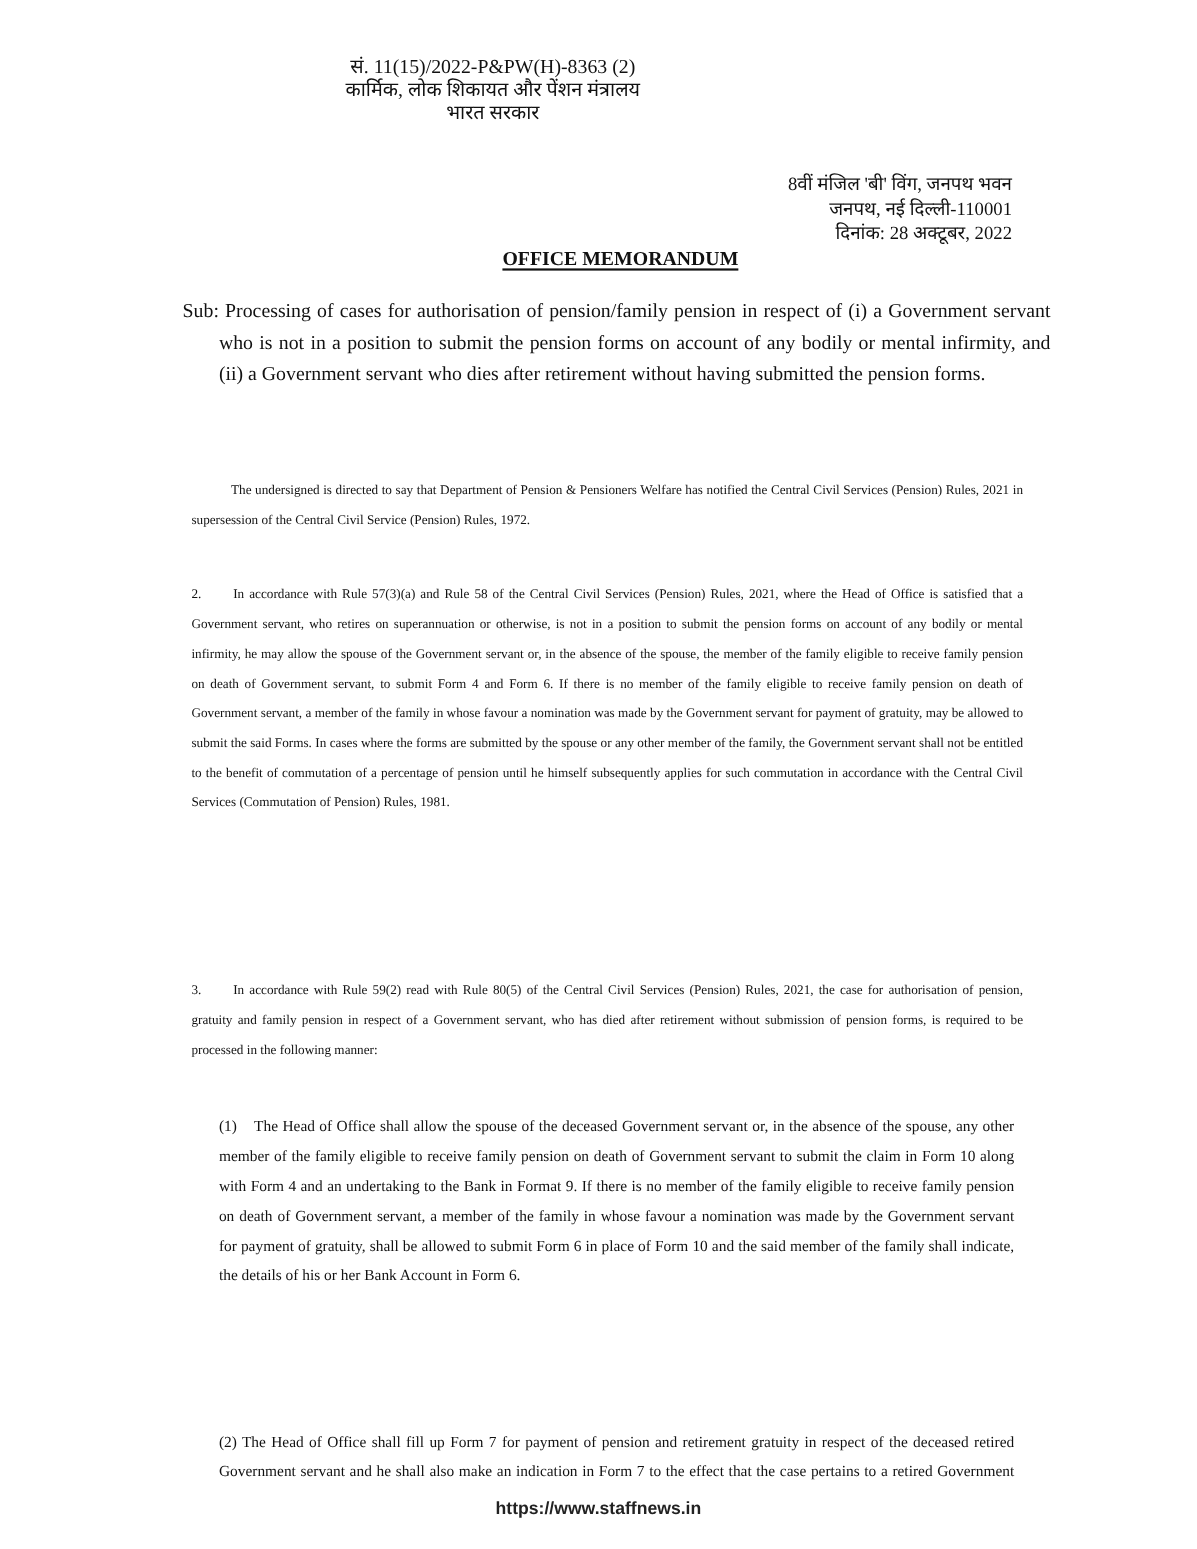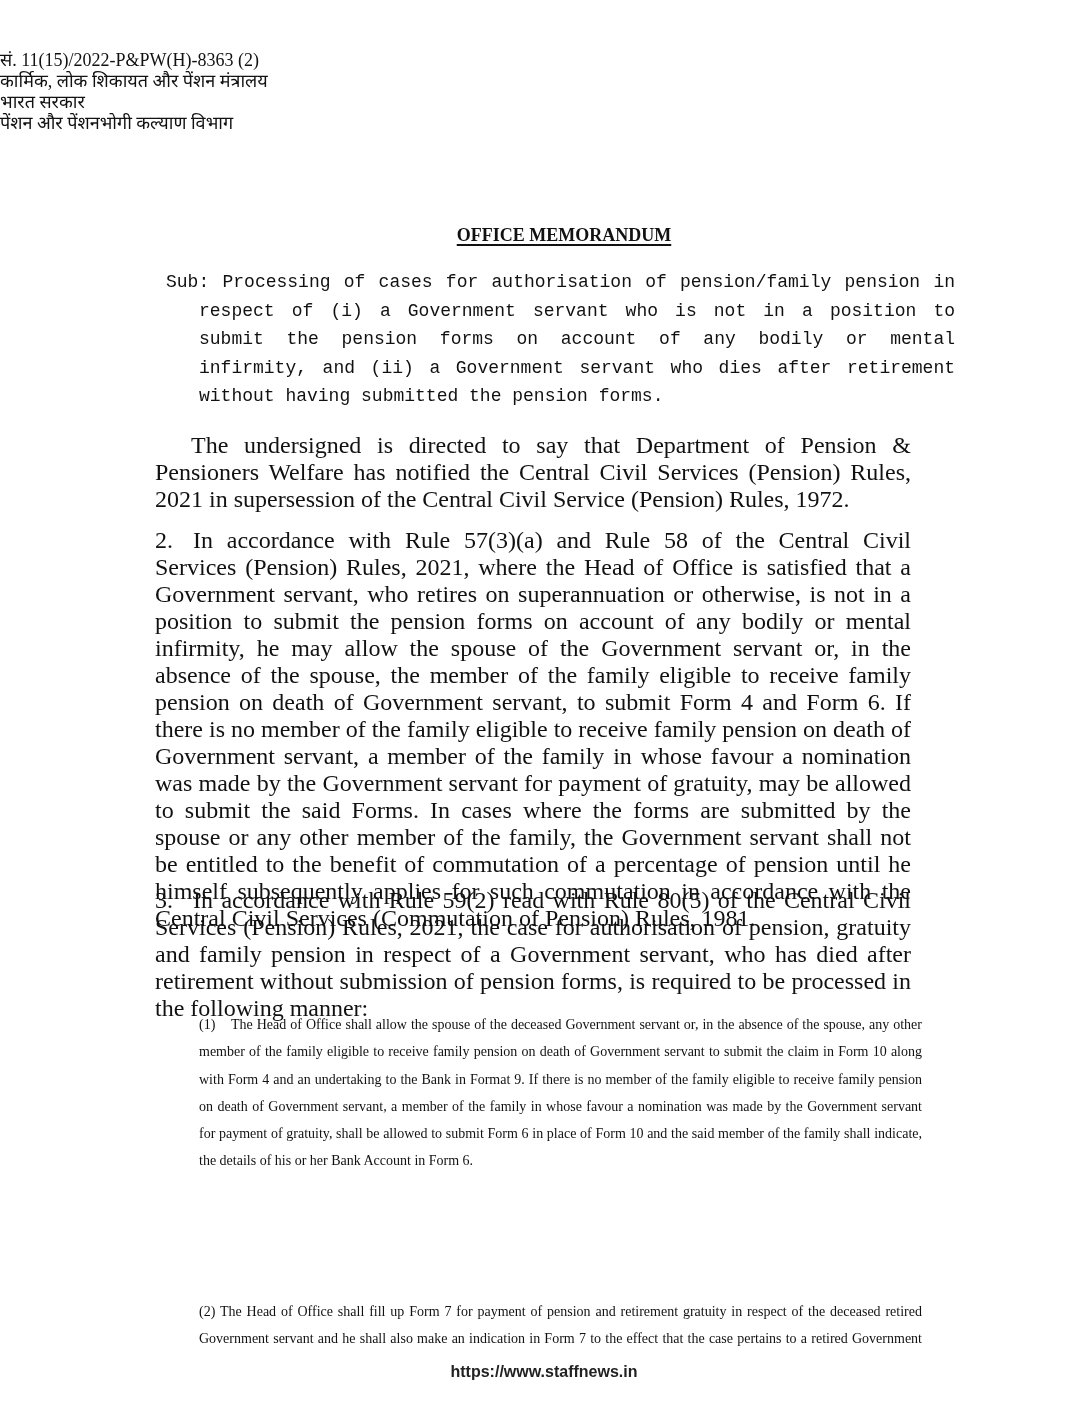--- a/index.html
+++ b/index.html
@@ -1,44 +1,48 @@
 <!DOCTYPE html>
 <html><head>
   <meta charset="utf-8">
   <style>
     html, body { margin: 0; padding: 0; background: #ffffff; }
     body { width: 1088px; height: 1408px; position: relative; overflow: hidden; color: #111; }
     .page { position: absolute; left: 0; top: 0; width: 1088px; height: 1408px; background: #fff; }
     .serif { font-family: "Liberation Serif", "DejaVu Serif", serif; }
-    .hdr-center { position: absolute; left: 0; width: 896px; font-size: 18px; line-height: 21px; }
+    .hdr-center { position: absolute; left: 0; width: 896px; text-align: center; font-size: 18px; line-height: 21px; }
     .hdr-center .l { display: block; }
     .hdr-right { position: absolute; right: 168px; top: 157px; text-align: right; font-size: 17px; line-height: 22px; }
     .hdr-right .l { display: block; }
     .memo-title { position: absolute; left: 0; width: 1088px; top: 225px; text-align: center; font-weight: bold; font-size: 18px; text-decoration: underline; text-decoration-thickness: 2px; text-underline-offset: 3px; padding-left: 20px; }
-    .sub { position: absolute; left: 166px; top: 268px; width: 756px; font-size: 18px; line-height: 28.5px; text-align: justify; font-family: Liberation Mono, monospace; }
+    .sub { position: absolute; left: 166px; top: 268px; width: 756px; font-size: 18px; line-height: 28.5px; text-align: justify; }
     .sub .sub-label { display: inline; }
-    .para { position: absolute; left: 155px; width: 756px; font-size: 24px; line-height: 27px; text-align: justify; }
+    .para { position: absolute; left: 174px; width: 756px; font-size: 12px; line-height: 27px; text-align: justify; }
     .para .indent { display: inline-block; width: 36px; }
     .para .num { display: inline-block; width: 38px; }
     .sub-para { position: absolute; left: 199px; width: 723px; font-size: 14px; line-height: 27.3px; text-align: justify; }
     .sub-para .num { display: inline-block; width: 32px; }
     .footer-link { position: absolute; left: 0; width: 1088px; top: 1363px; text-align: center; font-family: "Liberation Sans", "DejaVu Sans", sans-serif; font-weight: bold; font-size: 16px; color: #222; }
   </style>
 </head>
 <body>
 
 <div class="page serif">
 
   <div class="hdr-center" style="top:50px;">
     <span class="l">सं. 11(15)/2022-P&amp;PW(H)-8363 (2)</span>
     <span class="l">कार्मिक, लोक शिकायत और पेंशन मंत्रालय</span>
     <span class="l">भारत सरकार</span>
-    <span class="l">पेंशन और पेंशनभोगी कल्याण विभाग</span>
   </div>
 
+  <div class="hdr-right">
+    <span class="l">8वीं मंजिल 'बी' विंग, जनपथ भवन</span>
+    <span class="l">जनपथ, नई दिल्ली-110001</span>
+    <span class="l">दिनांक: 28 अक्टूबर, 2022</span>
+  </div>
 
   <div class="memo-title">OFFICE MEMORANDUM</div>
 
   <div class="sub" style="padding-left:33px; text-indent:-33px;">
     <span class="sub-label">Sub:</span>
     <span>Processing of cases for authorisation of pension/family pension in respect of (i) a Government servant who is not in a position to submit the pension forms on account of any bodily or mental infirmity, and (ii) a Government servant who dies after retirement without having submitted the pension forms.</span>
   </div>
 
   <div class="para" style="top:432px;">
     <span class="indent"></span><span>The undersigned is directed to say that Department of Pension &amp; Pensioners Welfare has notified the Central Civil Services (Pension) Rules, 2021 in supersession of the Central Civil Service (Pension) Rules, 1972.</span>

